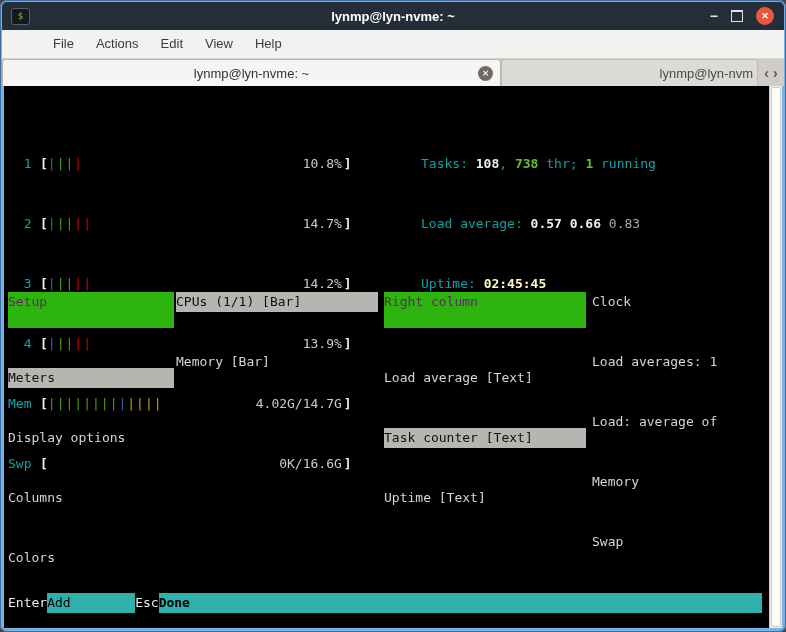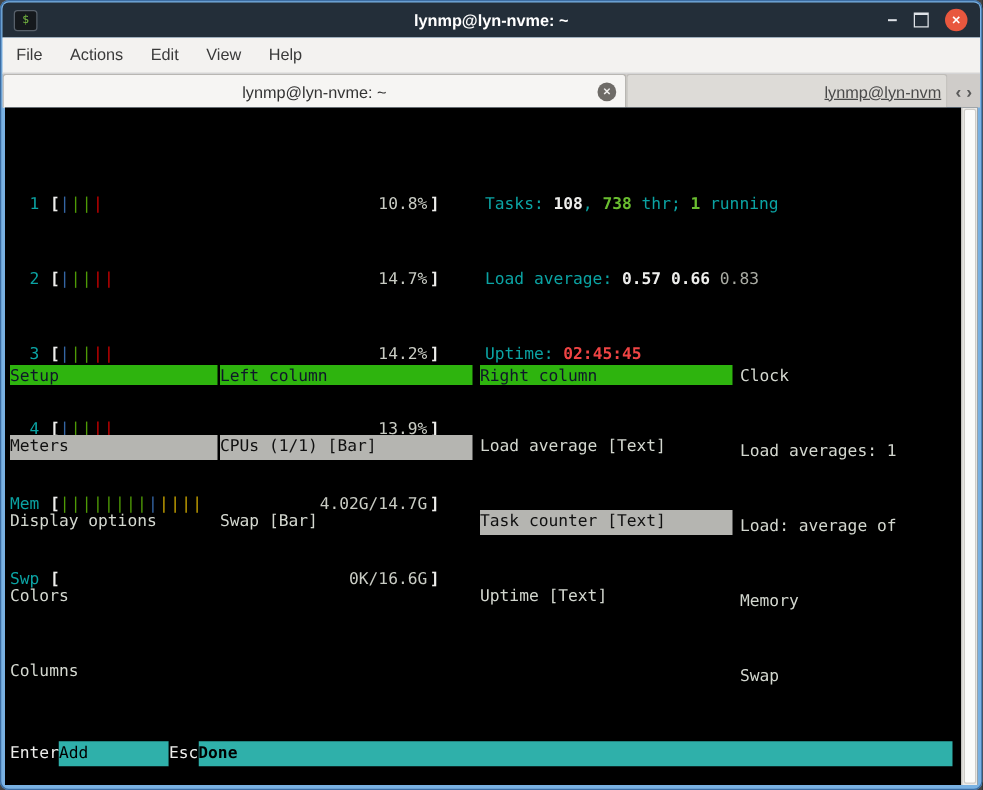--- a/index.html
+++ b/index.html
@@ -6,58 +6,58 @@
   .window{position:relative;width:786px;height:632px;background:#79b1e2;border-radius:7px;overflow:hidden;box-shadow:0 0 0 1px #3c6da3 inset;font-family:"Liberation Sans",sans-serif;}
   
   .titlebar{position:absolute;top:2px;left:2px;right:2px;height:28px;background:#232e39;border-radius:5px 5px 0 0;display:flex;align-items:center;}
   .tb-icon{position:absolute;left:9px;top:6px;width:17px;height:15px;background:#15191d;border:1px solid #57606a;border-radius:3px;color:#7ac143;font-family:"DejaVu Sans Mono",monospace;font-size:9px;line-height:14px;text-align:center;}
   .tb-title{position:absolute;left:50%;transform:translateX(-50%);color:#ffffff;font-weight:bold;font-size:13px;white-space:nowrap;}
   .tb-controls{position:absolute;right:10px;top:0;height:28px;display:flex;align-items:center;gap:13px;}
   .tb-min{color:#dfe3e8;font-size:14px;font-weight:bold;line-height:28px;cursor:default;}
   .tb-max{width:10px;height:9px;border:1px solid #dfe3e8;border-top-width:2px;display:inline-block;}
   .tb-close{width:18px;height:18px;border-radius:50%;background:#e8573e;color:#fff;font-size:9px;line-height:18px;text-align:center;font-weight:bold;}
   
-  .menubar{position:absolute;top:30px;left:2px;right:2px;height:28px;background:#f3f2f0;border-bottom:1px solid #d8d6d3;display:flex;align-items:center;color:#3a3a3a;font-size:13px;}
+  .menubar{position:absolute;top:30px;left:2px;right:2px;height:28px;background:#f3f2f0;border-bottom:1px solid #d8d6d3;display:flex;align-items:center;color:#3a3a3a;font-size:13px;padding-left:40px;}
   .menu-item{padding:0 11px;line-height:28px;cursor:default;}
   
   .tabbar{position:absolute;top:59px;left:2px;right:2px;height:27px;background:#cfccc9;display:flex;align-items:stretch;}
   .tab{position:relative;display:flex;align-items:center;font-size:13px;color:#333;}
   .tab.active{flex:0 0 497px;background:#f6f5f3;border:1px solid #b8b6b2;border-bottom:none;border-radius:3px 3px 0 0;justify-content:center;}
-  .tab.inactive{flex:1;background:#dddbd7;border:1px solid #bfbdb9;border-bottom:none;border-radius:3px 3px 0 0;overflow:hidden;justify-content:flex-end;padding-right:4px;color:#4a4a4a;text-decoration:underline;}
+  .tab.inactive{flex:1;background:#dddbd7;border:1px solid #bfbdb9;border-bottom:none;border-radius:3px 3px 0 0;overflow:hidden;justify-content:flex-end;padding-right:4px;color:#4a4a4a;}
   .tab-title{white-space:nowrap;}
   .tab-close{position:absolute;right:7px;top:6px;width:15px;height:15px;border-radius:50%;background:#6e6b67;color:#f2f1ef;font-size:8px;line-height:15px;text-align:center;font-weight:bold;}
   .tab-arrows{flex:0 0 26px;display:flex;align-items:center;justify-content:center;gap:4px;color:#5a5a5a;font-size:14px;font-weight:bold;}
   
   .term{position:absolute;top:86px;left:4px;right:4px;bottom:4px;background:#000;font-family:"DejaVu Sans Mono",monospace;font-size:13px;line-height:20px;white-space:pre;color:#d3d7cf;}
   .scrollbar{position:absolute;top:0;right:0;bottom:0;width:12px;background:#edebe8;border-left:1px solid #c9c7c4;}
   .scroll-thumb{position:absolute;top:1px;left:1px;right:1px;bottom:1px;background:#fbfbfa;border:1px solid #cfcdc9;border-radius:2px;}
   
   .meters{position:absolute;left:4px;top:28px;}
   .mrow{display:flex;height:20px;}
   .mlabel{display:inline-block;width:32px;color:#0ba3a3;}
   .mbracket{color:#eeeeec;font-weight:bold;}
   .mbar{position:relative;display:inline-block;width:296px;}
   .mpct{position:absolute;right:2px;color:#c9ccc4;}
   .pipes span{letter-spacing:1px;}
   
   .info{position:absolute;left:384px;top:28px;}
-  .iline{height:20px;}
+  .iline{height:20px;margin-left:33px;}
   .c-cy{color:#0ba3a3;}
   .c-bw{color:#eeeeec;font-weight:bold;}
   .c-gr{color:#6abe30;font-weight:bold;}
-  .c-bc{color:#ef4444;font-weight:bold;}
+  .c-bc{color:#fef9c3;font-weight:bold;}
   .c-dim{color:#a9aba3;text-align:right;}
   
   .panel{position:absolute;left:0;top:166px;right:0;}
   .pcol{position:absolute;top:0;}
   .pcol1{left:4px;width:166px;}
   .pcol2{left:172px;width:202px;}
   .pcol3{left:380px;width:202px;}
   .pcol4{left:588px;width:166px;}
-  .phead{height:16px;background:#2eb40e;color:#0f172a;}
+  .phead{height:36px;background:#2eb40e;color:#701a75;}
   .pitem{height:20px;color:#d3d7cf;overflow:hidden;}
   .pitem.sel{background:#b5b5b1;color:#101010;}
   
   .fnbar{position:absolute;left:4px;right:20px;top:507px;height:20px;display:flex;}
   .fn-key{color:#eeeeec;background:#000;}
   .fn-lab{background:#2fb0aa;color:#000;}
   .fn-lab.add{width:88px;}
   .fn-lab.done{flex:1;font-weight:bold;}
 </style>
 </head>
@@ -127,27 +127,26 @@
       <div class="iline"><span class="c-cy">Load average: </span><span class="c-bw">0.57 </span><span class="c-bw">0.66 </span><span class="c-dim">0.83</span></div>
       <div class="iline"><span class="c-cy">Uptime: </span><span class="c-bc">02:45:45</span></div>
     </div>
 
     
     <div class="panel">
       <div class="pcol pcol1">
         <div class="phead">Setup</div>
         <div class="pitem sel">Meters</div>
         <div class="pitem">Display options</div>
+        <div class="pitem">Columns</div>
         <div class="pitem">Colors</div>
-        <div class="pitem">Columns</div>
       </div>
       <div class="pcol pcol2">
-        <div class="phead">Left column</div>
         <div class="pitem sel">CPUs (1/1) [Bar]</div>
-        <div class="pitem">Swap [Bar]</div>
+        <div class="pitem">Memory [Bar]</div>
       </div>
       <div class="pcol pcol3">
         <div class="phead">Right column</div>
         <div class="pitem">Load average [Text]</div>
         <div class="pitem sel">Task counter [Text]</div>
         <div class="pitem">Uptime [Text]</div>
       </div>
       <div class="pcol pcol4">
         <div class="pitem">Clock</div>
         <div class="pitem">Load averages: 1</div>

